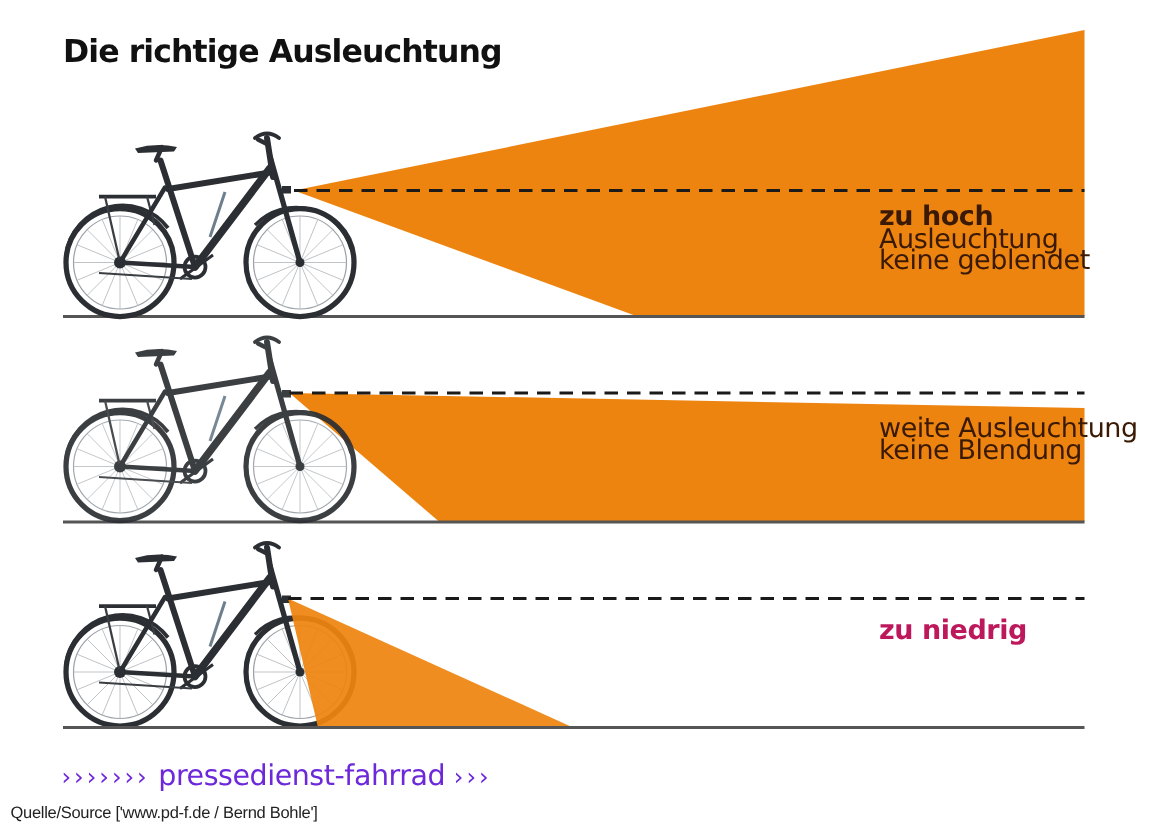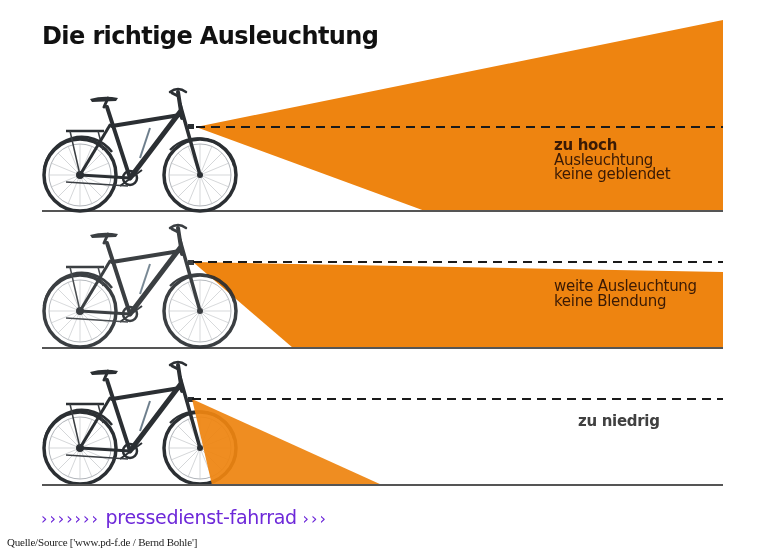--- a/index.html
+++ b/index.html
@@ -1,25 +1,25 @@
 <!DOCTYPE html>
 <html><head>
 <meta charset="utf-8">
 <style>
   html, body { margin: 0; padding: 0; background: #ffffff; }
   body { width: 768px; height: 555px; position: relative; overflow: hidden; font-family: "DejaVu Sans", sans-serif; }
   #canvas { position: absolute; left: 0; top: 0; }
-  .title { position: absolute; left: 42px; top: 22px; font-family: "DejaVu Sans", sans-serif; font-weight: bold; font-size: 24px; color: #111; letter-spacing: -0.6px; }
-  .label { position: absolute; left: 554px; font-family: "DejaVu Sans", sans-serif; font-size: 15px; line-height: 14.5px; letter-spacing: -0.3px; }
+  .title { position: absolute; left: 42px; top: 22px; font-family: "DejaVu Sans", sans-serif; font-weight: bold; font-size: 21px; color: #111; letter-spacing: -0.6px; }
+  .label { position: absolute; left: 586px; font-family: "DejaVu Sans", sans-serif; font-size: 18px; line-height: 14.5px; letter-spacing: -0.3px; }
   .label .head { font-weight: bold; }
   .label.on-orange { color: #3a1a05; }
-  .label.on-white { color: #404040; margin-left: 24px; }
+  .label.on-white { color: #be185d; }
   .brand { position: absolute; left: 41px; top: 506px; font-family: "DejaVu Sans", sans-serif; font-weight: normal; font-size: 19px; color: #6d28d9; letter-spacing: -0.3px; white-space: nowrap; }
   .brand .chev { font-size: 16px; letter-spacing: 2px; }
-  .source { position: absolute; left: 7px; top: 536px; font-family: Liberation Serif, serif; font-size: 11px; color: #222; letter-spacing: -0.2px; }
+  .source { position: absolute; left: 7px; top: 536px; font-family: Liberation Sans, sans-serif; font-size: 11px; color: #222; letter-spacing: -0.2px; }
 </style>
 </head>
 <body>
 
 <svg id="canvas" width="768" height="555" viewBox="0 0 768 555" xmlns="http://www.w3.org/2000/svg">
   <defs>
     <g id="bike">
 
       <circle cx="80" cy="175" r="36" fill="none" stroke="#2b2f33" stroke-width="3.5"></circle>
       <circle cx="80" cy="175" r="31" fill="none" stroke="#9aa0a6" stroke-width="0.8"></circle>

